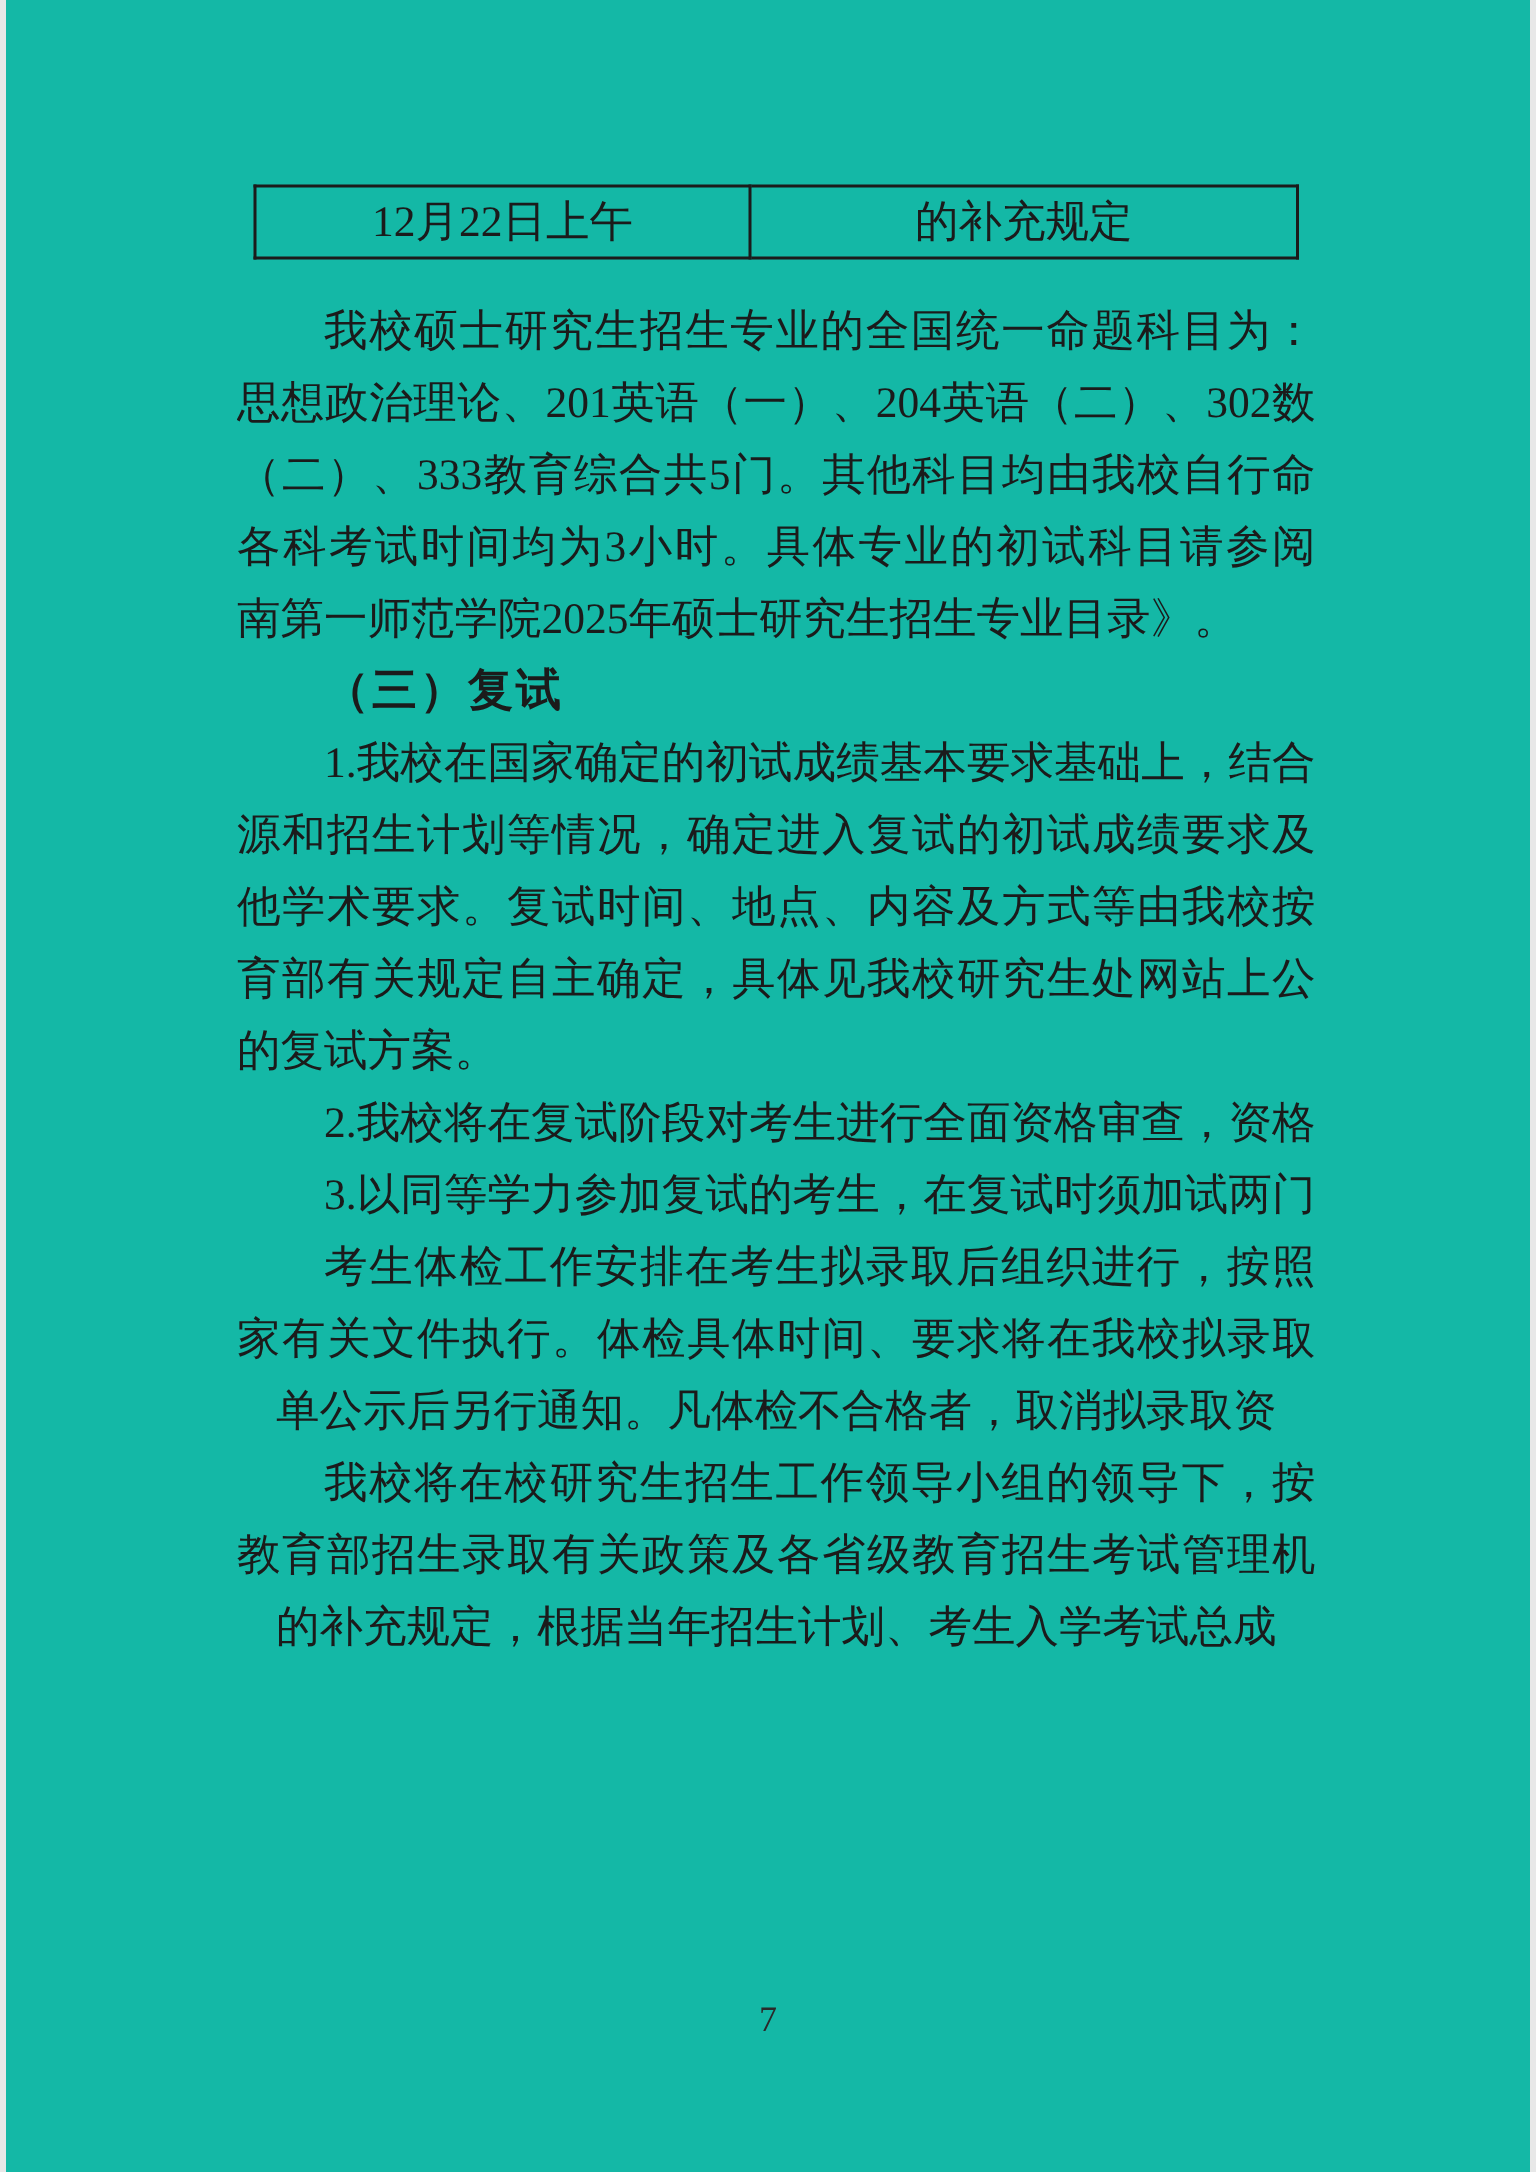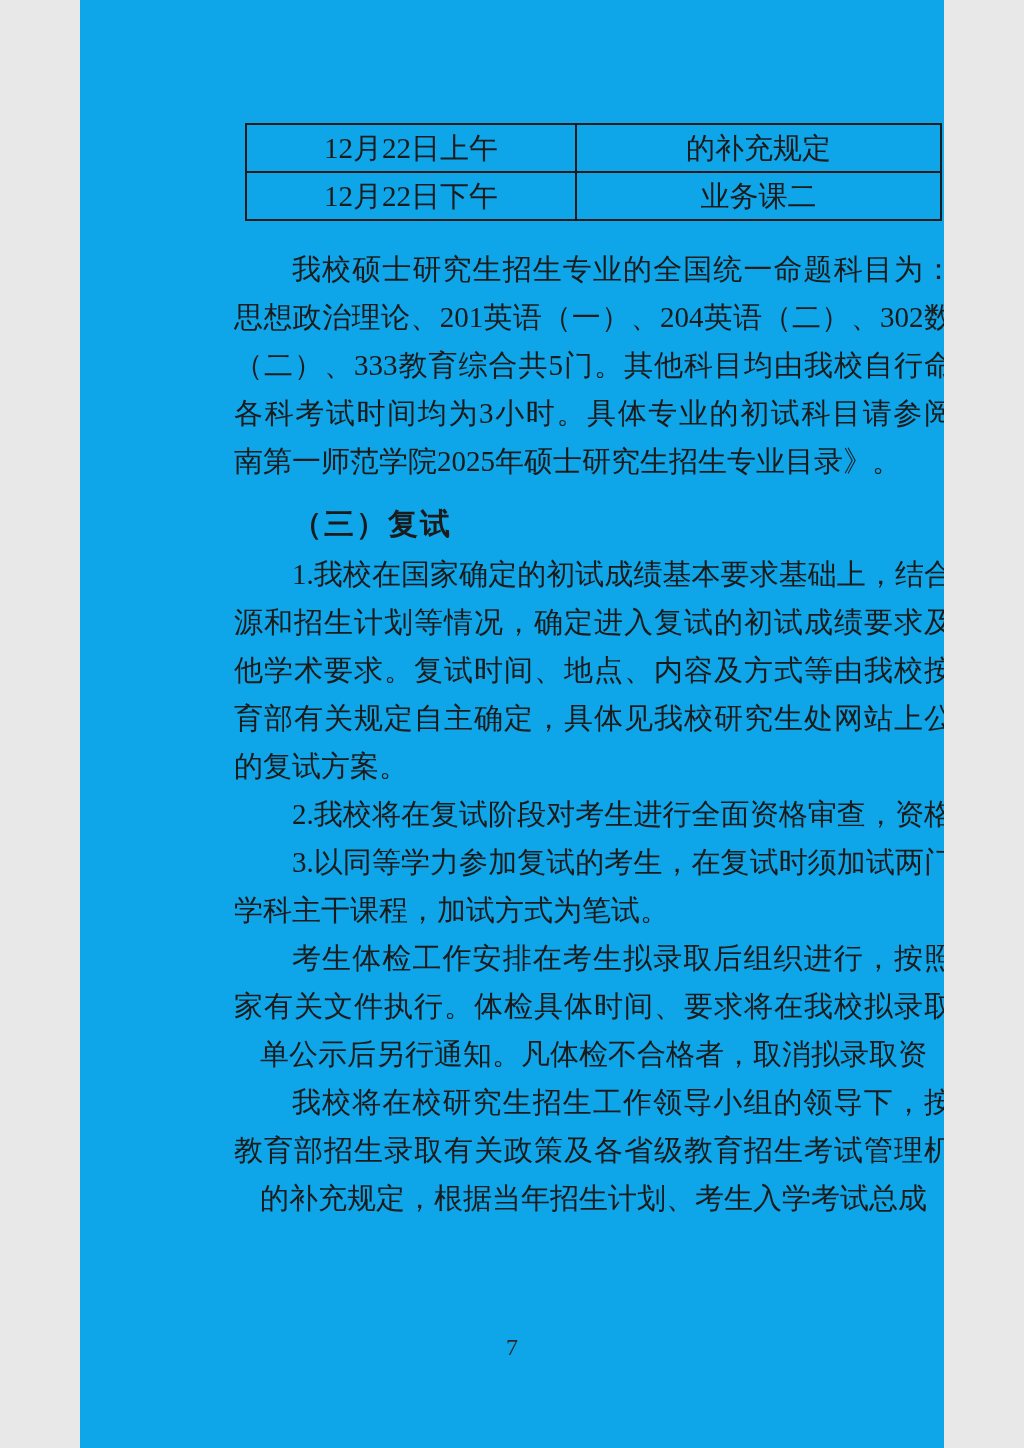--- a/index.html
+++ b/index.html
@@ -1,21 +1,21 @@
 <!DOCTYPE html>
 <html><head>
 <meta charset="utf-8">
 <style>
   html, body { margin: 0; padding: 0; background: #e8e8e8; }
   .page {
     position: relative;
-    width: 864px;
+    width: 1016px;
     height: 1448px;
     margin: 0 auto;
-    background: #0ea5e9;
+    background: #14b8a6;
     color: #1b1b1b;
     font-family: "Liberation Serif", "DejaVu Serif", serif;
     overflow: hidden;
   }
   .content {
     position: absolute;
     left: 154px;
     top: 123px;
     width: 719px;
   }
@@ -51,23 +51,22 @@
   .line.para-last {
     text-align: center;
     text-align-last: left;
   }
   .heading {
     height: 48px;
     line-height: 48px;
     padding-left: 58px;
     font-size: 30px;
     font-weight: bold;
-    font-family: Liberation Mono, monospace;
+    font-family: Liberation Sans, sans-serif;
     letter-spacing: 2px;
-    margin-top: 17px;
   }
   .page-number {
     position: absolute;
     top: 1334px;
     left: 0;
     width: 100%;
     text-align: center;
     font-size: 24px;
     color: #2a2a2a;
   }
@@ -75,24 +74,20 @@
 </head>
 <body>
 
 <div class="page">
   <div class="content">
     <table class="exam-table">
       <tbody id="exam-table-body">
           <tr>
             <td class="col-session">12月22日上午</td>
             <td class="col-subject">的补充规定</td>
-          </tr>
-          <tr>
-            <td class="col-session">12月22日下午</td>
-            <td class="col-subject">业务课二</td>
           </tr>
         </tbody>
     </table>
     <div class="blocks" id="blocks">
         <div class="paragraph">
           <div class="line first">我校硕士研究生招生专业的全国统一命题科目为：101</div>
           <div class="line">思想政治理论、201英语（一）、204英语（二）、302数学</div>
           <div class="line">（二）、333教育综合共5门。其他科目均由我校自行命题，</div>
           <div class="line">各科考试时间均为3小时。具体专业的初试科目请参阅《湖</div>
           <div class="line para-last">南第一师范学院2025年硕士研究生招生专业目录》。</div>
@@ -103,21 +98,20 @@
           <div class="line">源和招生计划等情况，确定进入复试的初试成绩要求及其</div>
           <div class="line">他学术要求。复试时间、地点、内容及方式等由我校按教</div>
           <div class="line">育部有关规定自主确定，具体见我校研究生处网站上公布</div>
           <div class="line para-last">的复试方案。</div>
         </div>
         <div class="paragraph">
           <div class="line first">2.我校将在复试阶段对考生进行全面资格审查，资格审</div>
         </div>
         <div class="paragraph">
           <div class="line first">3.以同等学力参加复试的考生，在复试时须加试两门本</div>
-          <div class="line para-last">学科主干课程，加试方式为笔试。</div>
         </div>
         <div class="paragraph">
           <div class="line first">考生体检工作安排在考生拟录取后组织进行，按照国</div>
           <div class="line">家有关文件执行。体检具体时间、要求将在我校拟录取名</div>
           <div class="line para-last">单公示后另行通知。凡体检不合格者，取消拟录取资格。</div>
         </div>
         <div class="paragraph">
           <div class="line first">我校将在校研究生招生工作领导小组的领导下，按照</div>
           <div class="line">教育部招生录取有关政策及各省级教育招生考试管理机构</div>
           <div class="line para-last">的补充规定，根据当年招生计划、考生入学考试总成绩、</div>

